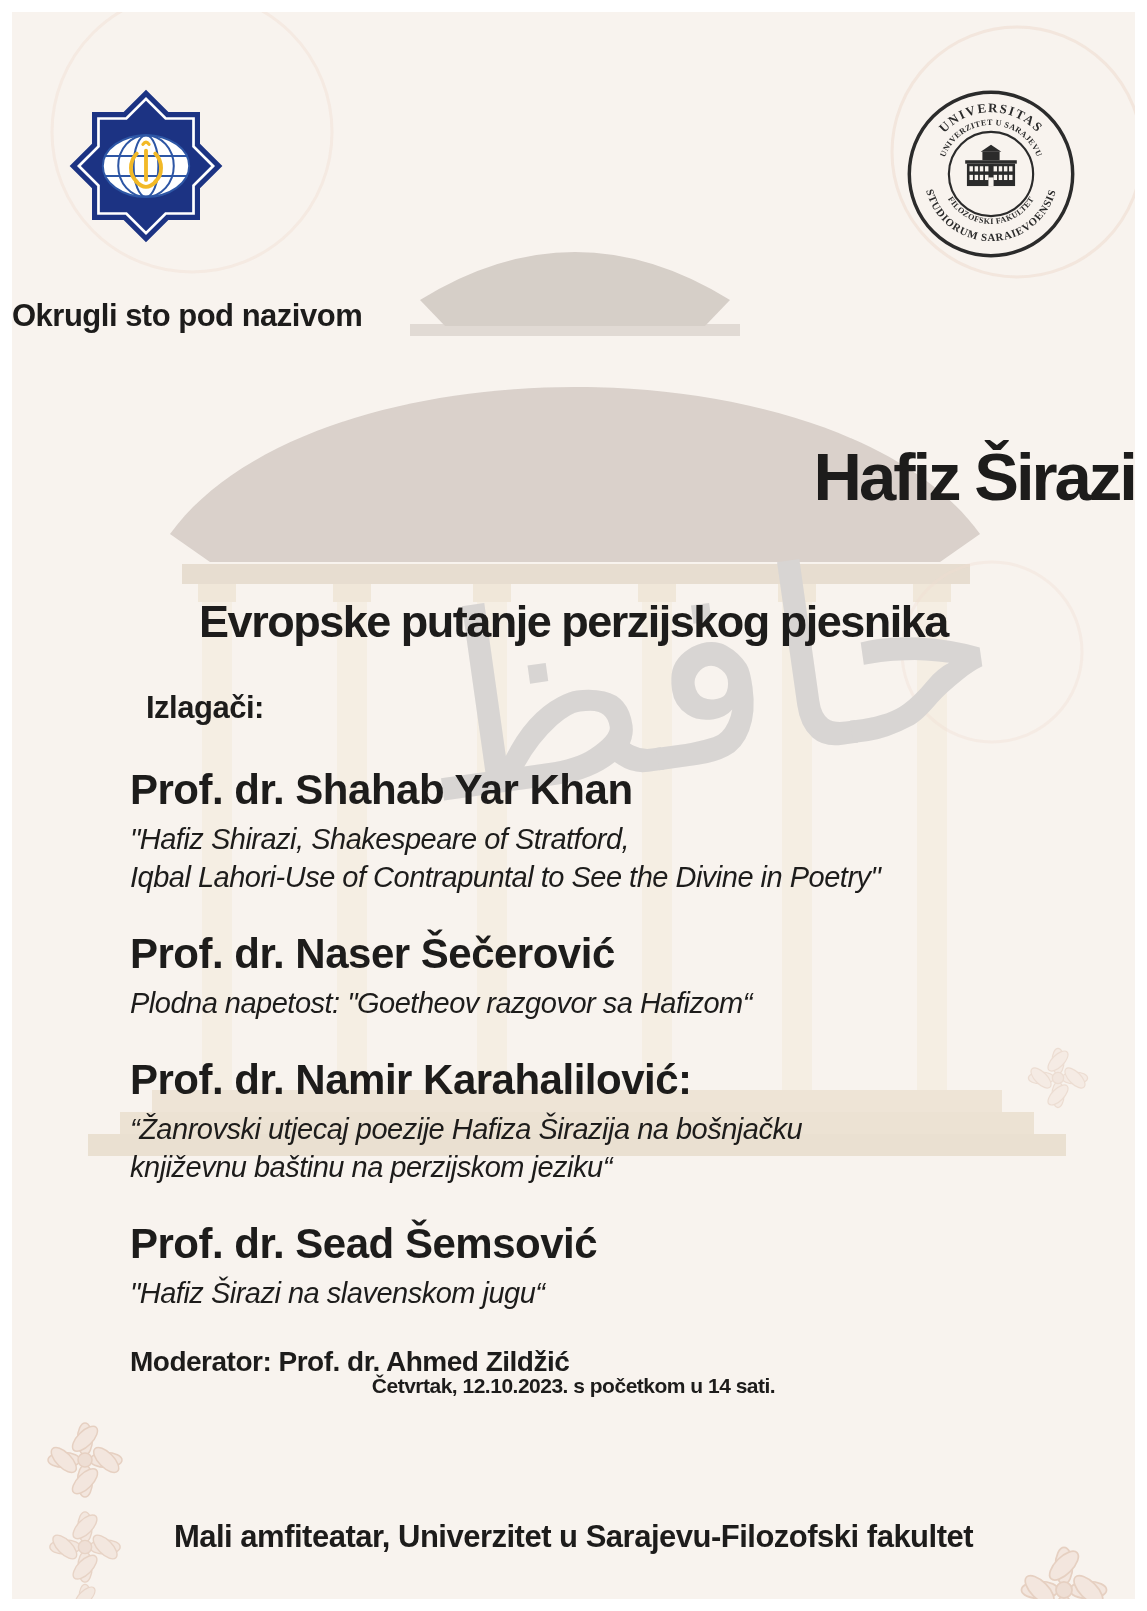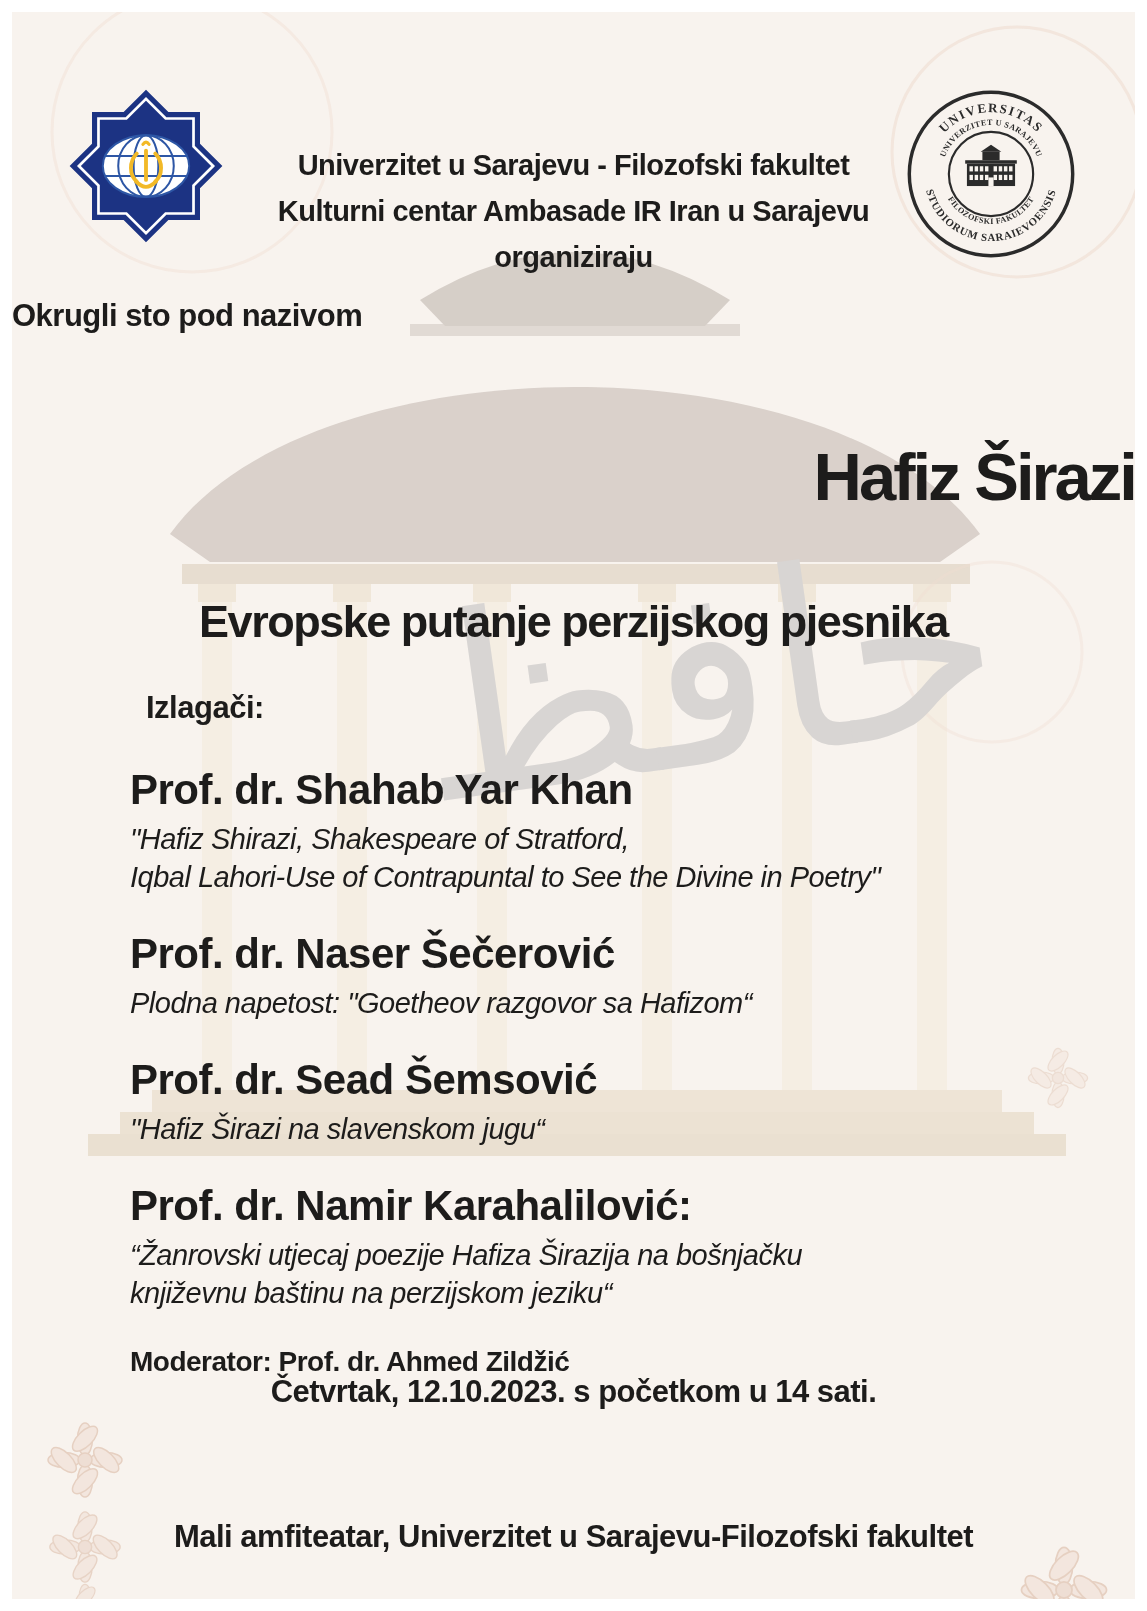--- a/index.html
+++ b/index.html
@@ -71,21 +71,21 @@
   .speaker-topic{
     font-style:italic;font-size:29px;line-height:38px;
     letter-spacing:-0.5px;margin:0;
   }
   .moderator{
     font-weight:bold;font-size:28px;letter-spacing:-0.5px;
     margin-top:14px;
   }
   .date-line{
     position:absolute;left:0;right:0;top:1362px;
-    text-align:center;font-weight:bold;font-size:31px;
+    text-align:center;font-weight:bold;font-size:21px;
     letter-spacing:-0.5px;
   }
   .venue-line{
     position:absolute;left:0;right:0;top:1463px;
     text-align:center;font-weight:bold;font-size:31px;
     letter-spacing:-0.5px;
     margin-top:44px;
   }
   .seal-text{
     font-family:"Liberation Serif", serif;
@@ -173,25 +173,20 @@
       </g>
       <g fill="none" stroke="#f2b927" stroke-width="5" stroke-linecap="round">
         <path d="M -12,-16 C -22,-6 -22,12 -12,20"></path>
         <path d="M 12,-16 C 22,-6 22,12 12,20"></path>
         <path d="M 0,-20 L 0,18"></path>
         <path d="M -13,20 Q 0,34 13,20"></path>
         <path d="M -4,-28 Q 0,-34 4,-28" stroke-width="4"></path>
       </g>
     </svg>
 
-    <div class="org-lines">
-      <div>Univerzitet u Sarajevu - Filozofski fakultet</div>
-      <div>Kulturni centar Ambasade IR Iran u Sarajevu</div>
-      <div>organiziraju</div>
-    </div>
 
     <svg class="logo-seal" viewBox="0 0 200 200">
       <defs>
         <path id="seal-outer-top" d="M 28,100 A 72,72 0 0 1 172,100" fill="none"></path>
         <path id="seal-outer-bottom" d="M 22,100 A 78,78 0 0 0 178,100" fill="none"></path>
         <path id="seal-inner-top" d="M 43,100 A 57,57 0 0 1 157,100" fill="none"></path>
         <path id="seal-inner-bottom" d="M 42,100 A 58,58 0 0 0 158,100" fill="none"></path>
       </defs>
       <circle cx="100" cy="100" r="95" fill="none" stroke="#2b2b2b" stroke-width="4"></circle>
       <circle cx="100" cy="100" r="49" fill="none" stroke="#2b2b2b" stroke-width="2.5"></circle>
@@ -247,30 +242,30 @@
         <div class="speaker-topic">"Hafiz Shirazi, Shakespeare of Stratford,</div>
         <div class="speaker-topic">Iqbal Lahori-Use of Contrapuntal to See the Divine in Poetry"</div>
       </div>
 
       <div class="speaker">
         <div class="speaker-name">Prof. dr. Naser Šečerović</div>
         <div class="speaker-topic">Plodna napetost: "Goetheov razgovor sa Hafizom“</div>
       </div>
 
       <div class="speaker">
-        <div class="speaker-name">Prof. dr. Sead Šemsović</div>
-        <div class="speaker-topic">"Hafiz Širazi na slavenskom jugu“</div>
-      </div>
-
-      <div class="speaker">
         <div class="speaker-name">Prof. dr. Namir Karahalilović:</div>
         <div class="speaker-topic">“Žanrovski utjecaj poezije Hafiza Širazija na bošnjačku</div>
         <div class="speaker-topic">književnu baštinu na perzijskom jeziku“</div>
       </div>
 
+      <div class="speaker">
+        <div class="speaker-name">Prof. dr. Sead Šemsović</div>
+        <div class="speaker-topic">"Hafiz Širazi na slavenskom jugu“</div>
+      </div>
+
       <div class="moderator">Moderator: Prof. dr. Ahmed Zildžić</div>
     </div>
 
     <div class="date-line">Četvrtak, 12.10.2023. s početkom u 14 sati.</div>
     <div class="venue-line">Mali amfiteatar, Univerzitet u Sarajevu-Filozofski fakultet</div>
 
   </div>
 </div>
 
 </body></html>

